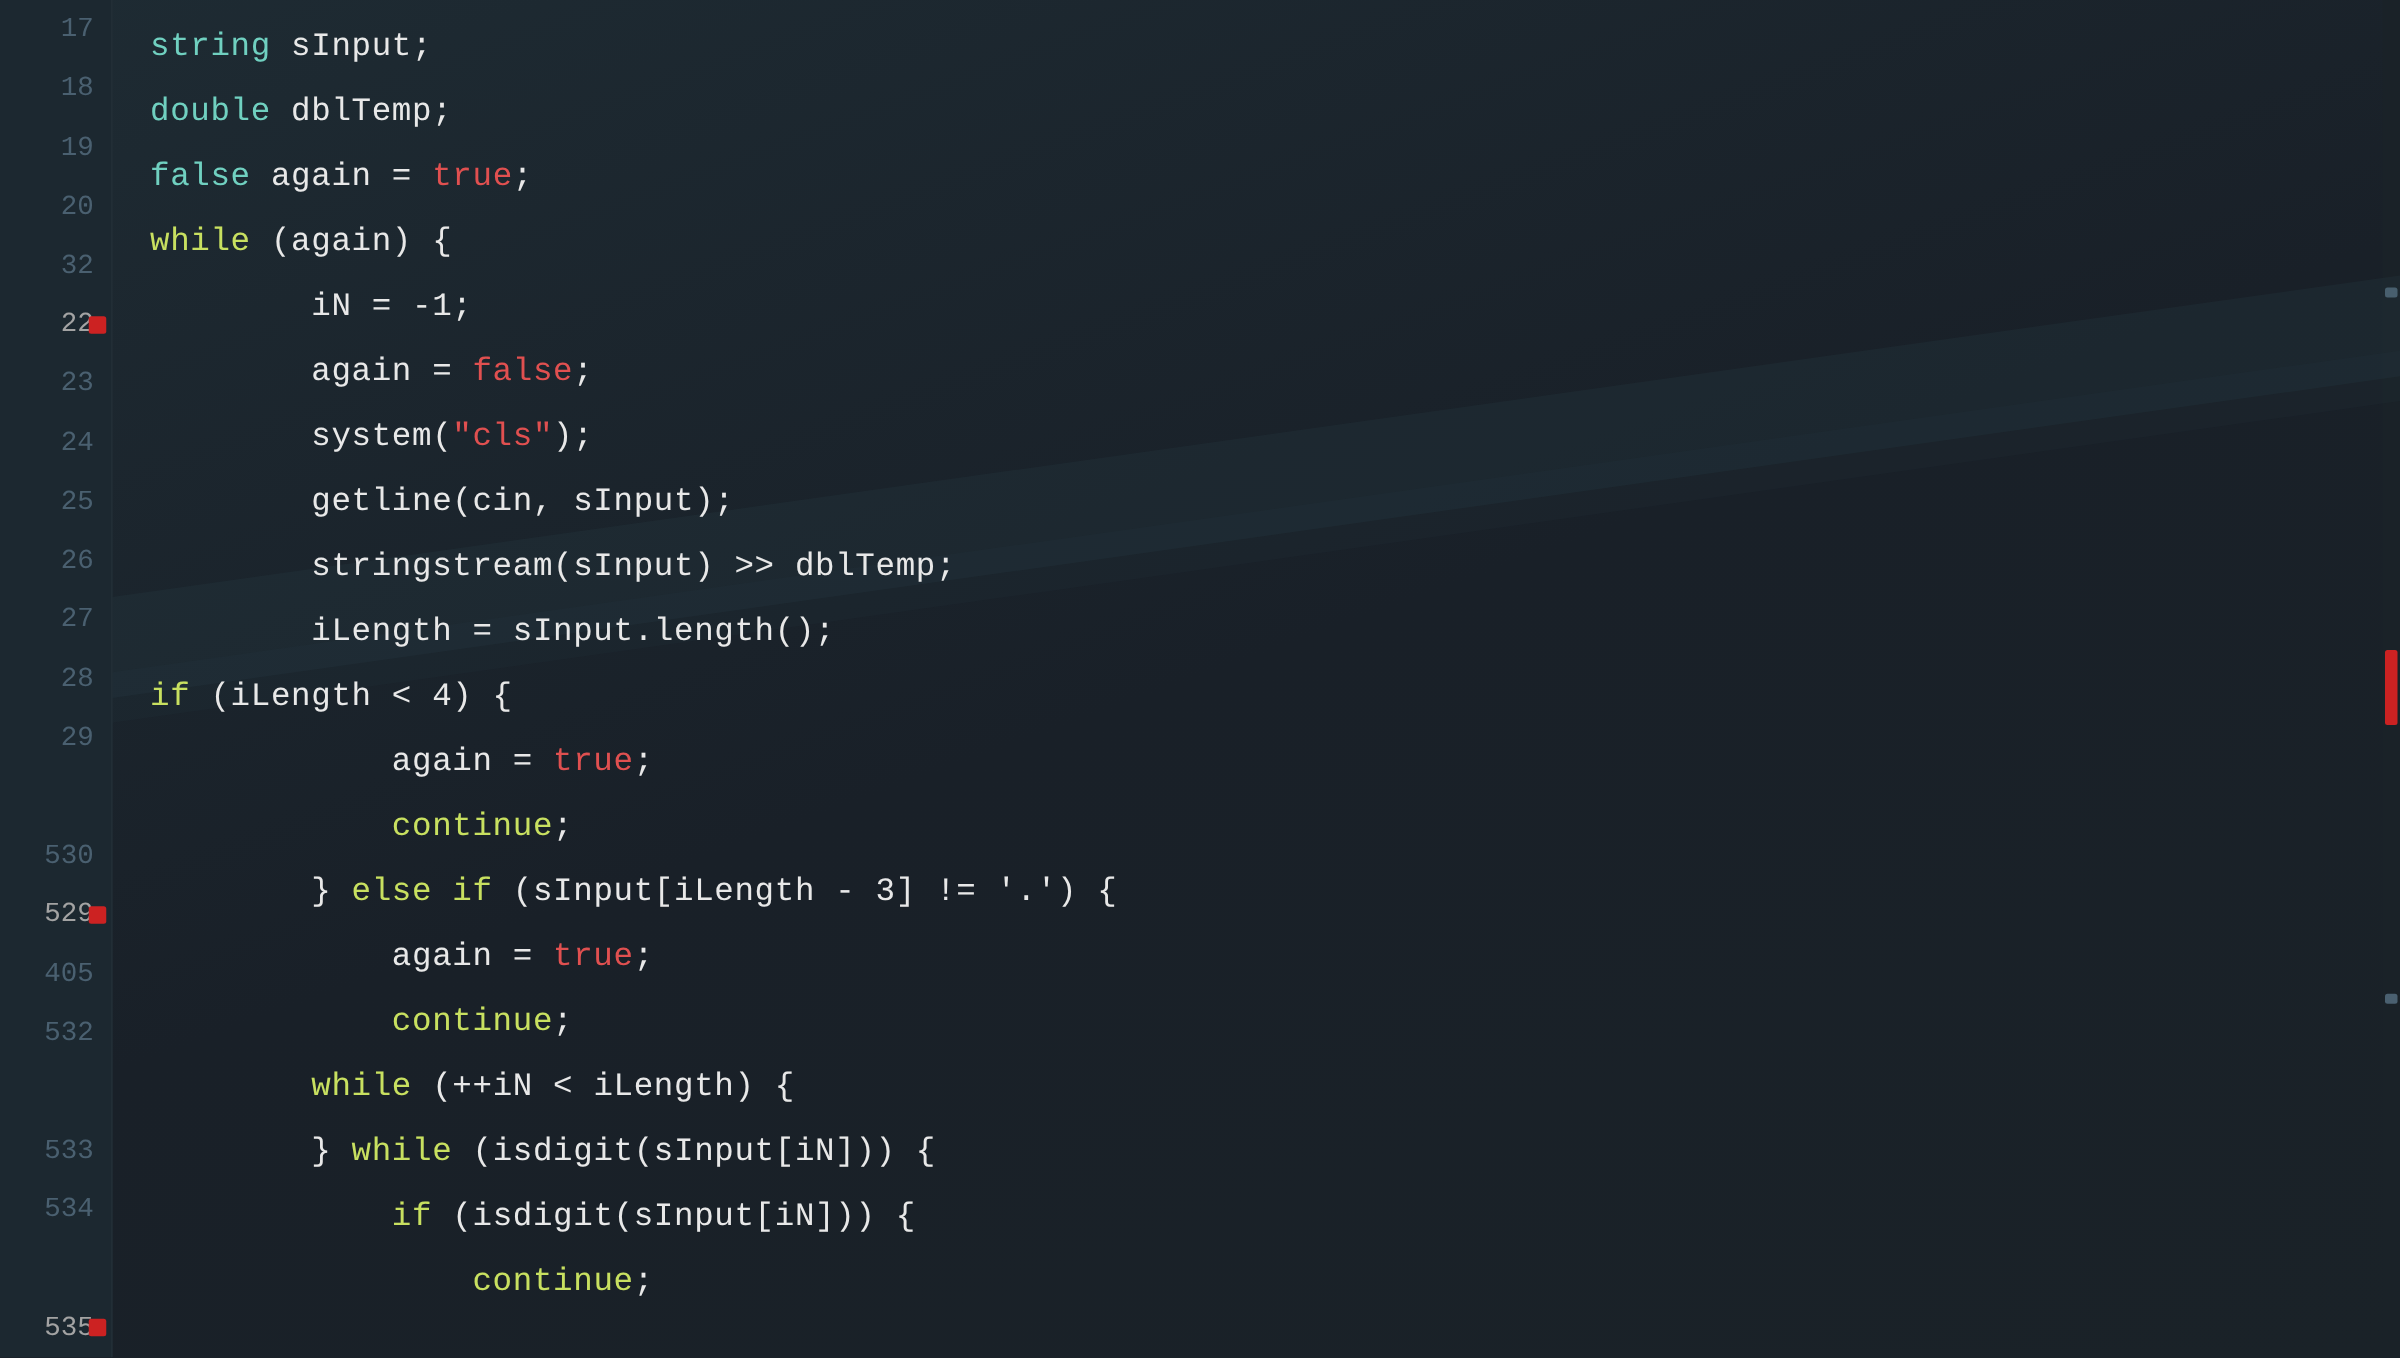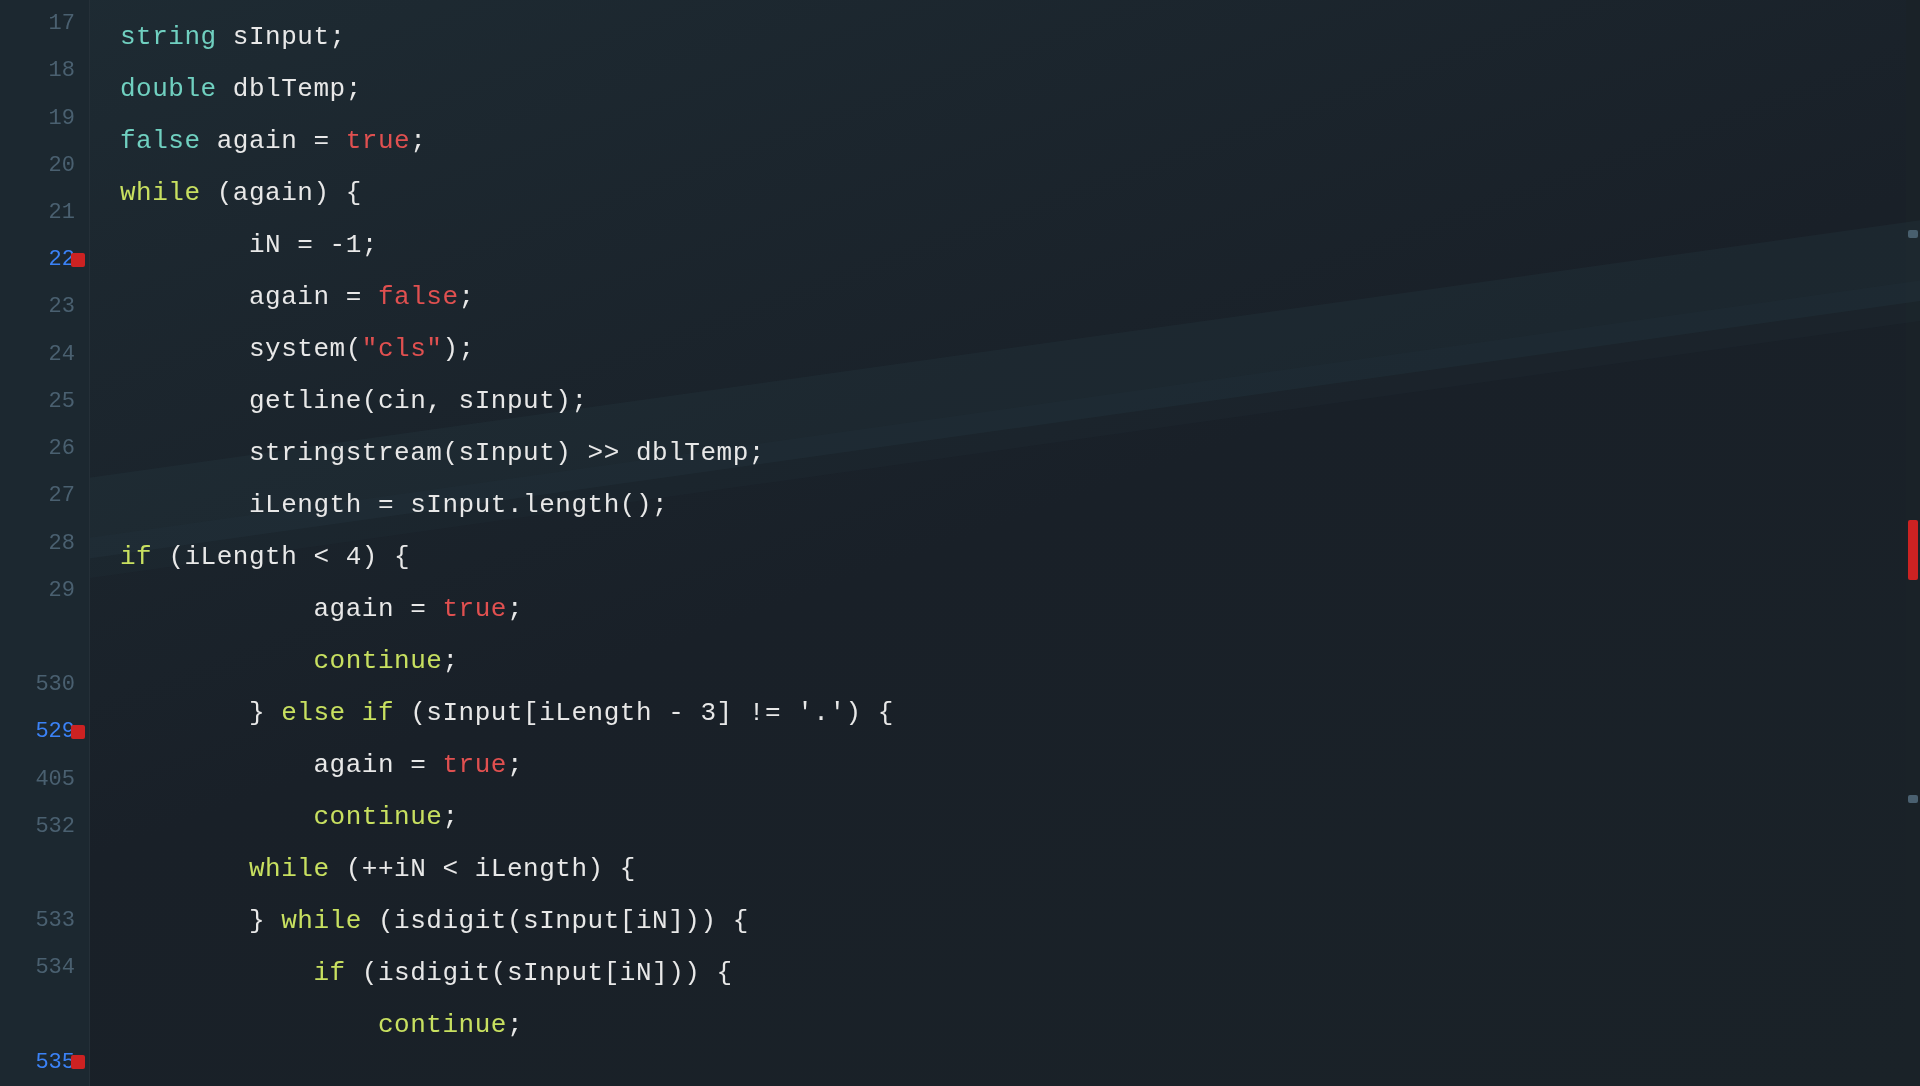--- a/index.html
+++ b/index.html
@@ -79,21 +79,21 @@
       right: 4px;
       width: 14px;
       height: 14px;
       background: #cc2222;
       border-radius: 2px;
       top: 50%;
       transform: translateY(-50%);
     }
 
     .line-number.breakpoint {
-      color: #3b82f6;
+      color: #a3a3a3;
     }
 
     .code-area {
       flex: 1;
       padding: 0 0 0 30px;
       overflow: hidden;
       position: relative;
       z-index: 2;
     }
 
@@ -157,21 +157,21 @@
 </head>
 <body>
 
 <div class="editor-container">
 
   <div class="gutter">
     <div class="line-number">17</div>
     <div class="line-number">18</div>
     <div class="line-number">19</div>
     <div class="line-number">20</div>
-    <div class="line-number">21</div>
+    <div class="line-number">32</div>
     <div class="line-number breakpoint">22</div>
     <div class="line-number">23</div>
     <div class="line-number">24</div>
     <div class="line-number">25</div>
     <div class="line-number">26</div>
     <div class="line-number">27</div>
     <div class="line-number">28</div>
     <div class="line-number">29</div>
     <div class="line-number"></div>
     <div class="line-number">530</div>

